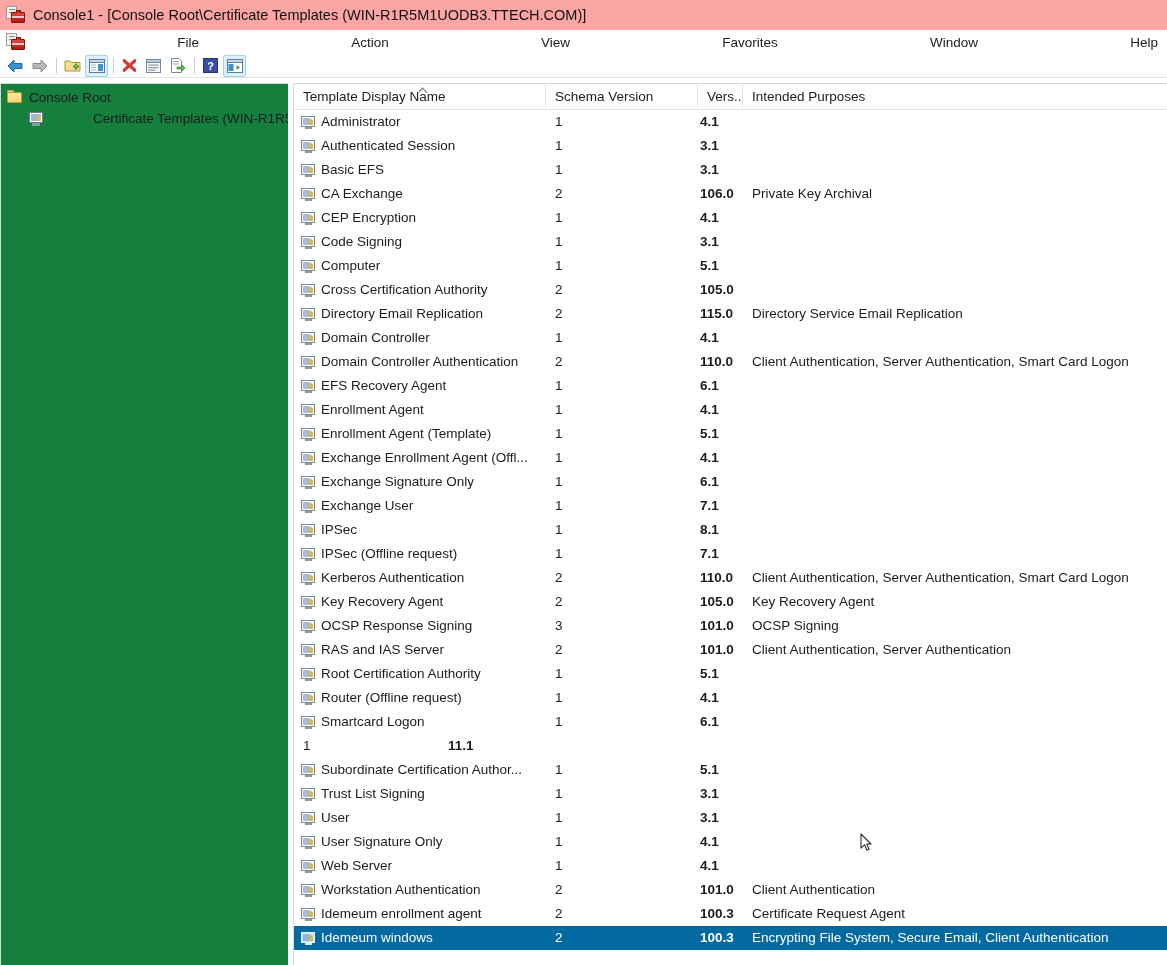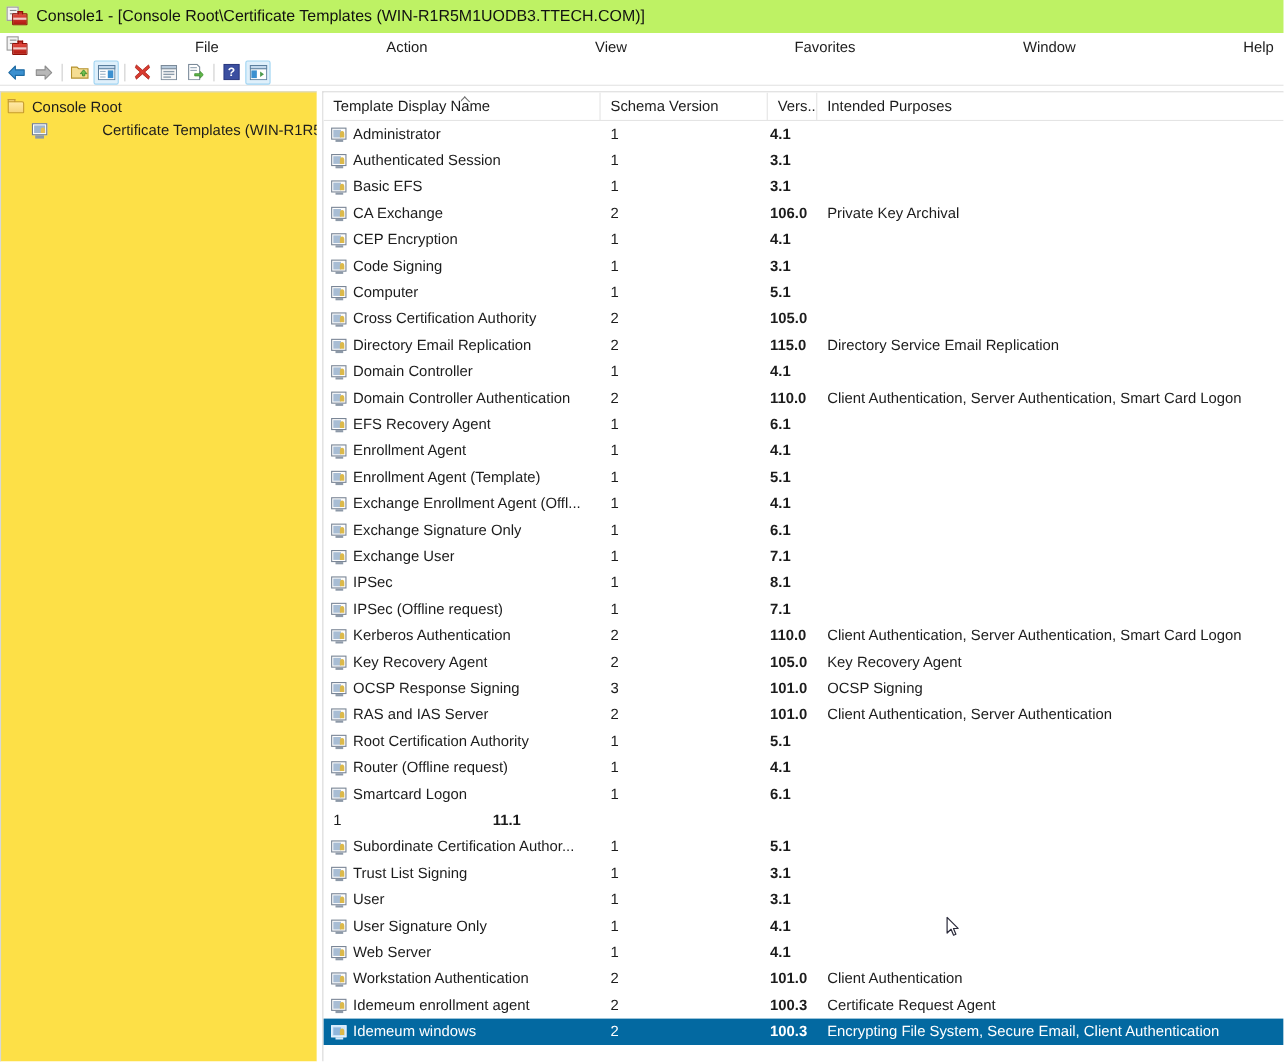--- a/index.html
+++ b/index.html
@@ -17,21 +17,21 @@
     position: relative;
     -webkit-font-smoothing: antialiased;
   }
 
   
   .titlebar {
     height: 30px;
     display: flex;
     align-items: center;
     padding-left: 6px;
-    background: #bef264;
+    background: #fca5a5;
     box-sizing: border-box;
   }
   .titlebar .title-text {
     font-size: 14.5px;
     color: #111111;
     margin-left: 8px;
     white-space: nowrap;
   }
 
   
@@ -140,21 +140,21 @@
     left: 0;
     top: 83px;
     width: 1167px;
     bottom: 0;
     display: flex;
   }
 
   .tree-pane {
     width: 288px;
     flex: 0 0 288px;
-    background: #fde047;
+    background: #15803d;
     border: 1px solid #d8d8d8;
     border-right: none;
     border-bottom: none;
     box-sizing: border-box;
     overflow: hidden;
     padding-top: 3px;
   }
   .tree-node {
     display: flex;
     align-items: center;

